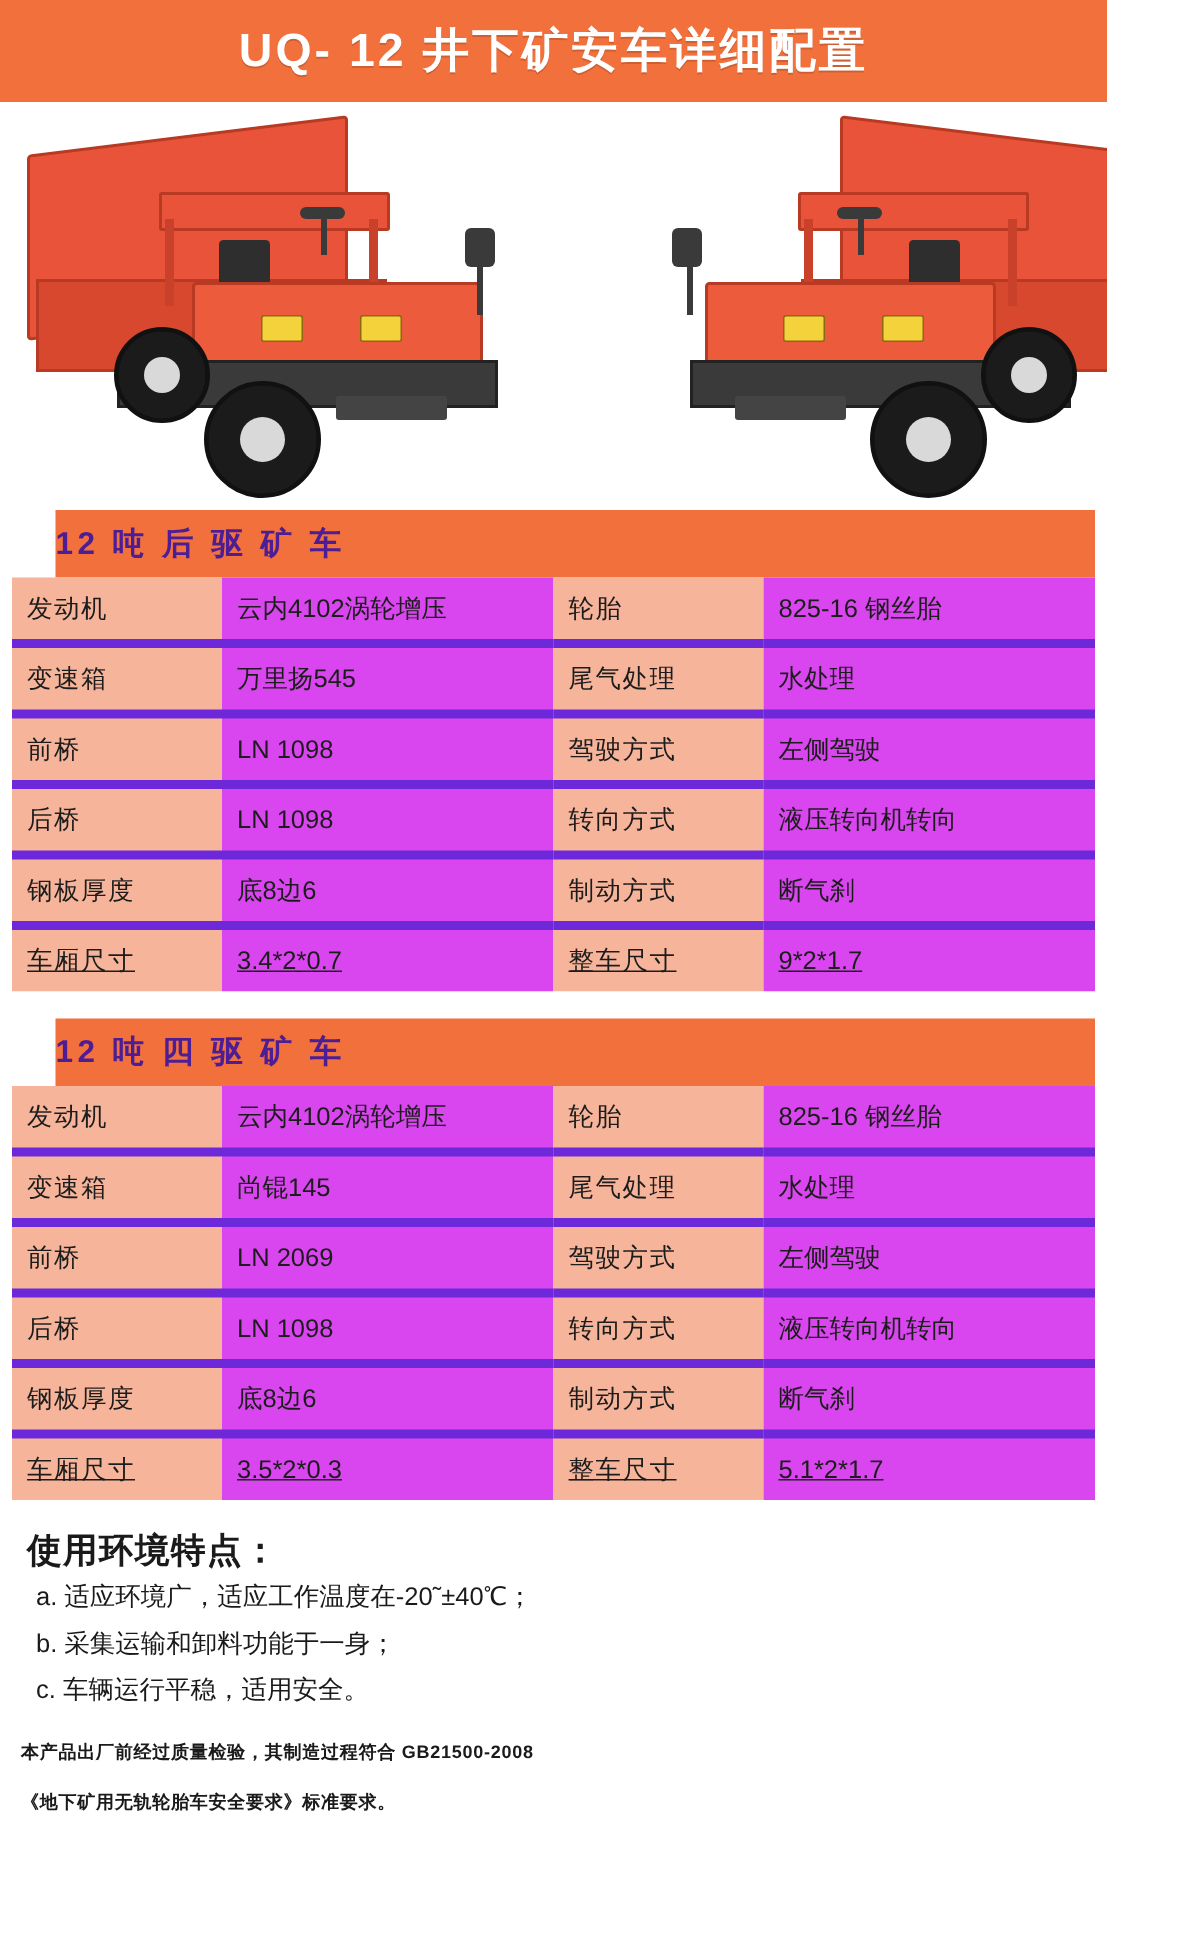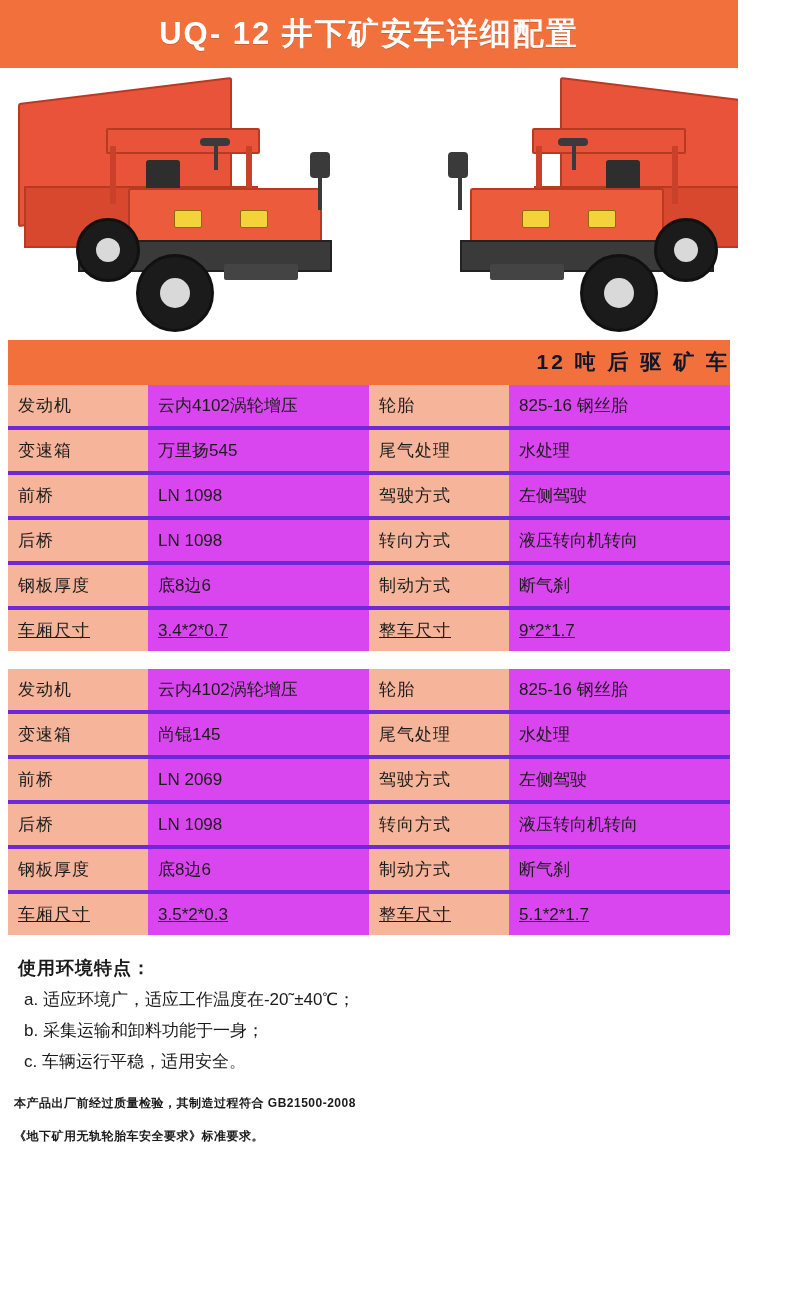--- a/index.html
+++ b/index.html
@@ -114,38 +114,39 @@
   .wheelguard {
     position: absolute;
     background: #444;
     border-radius: 2px;
   }
 
   
   .spec-block { margin: 0 8px; }
   .spec-title {
     background: #f2703c;
-    color: #0f172a;
+    color: #4c1d95;
     font-size: 21px;
     font-weight: bold;
-    text-align: right;
+    text-align: left;
     letter-spacing: 3px;
     padding: 8px 0 9px 0;
+    margin-left: 29px;
   }
   table.spec {
     border-collapse: collapse;
     width: 100%;
     table-layout: fixed;
   }
   table.spec td {
     height: 41px;
     font-size: 17px;
     vertical-align: middle;
     padding: 0 10px;
-    border-bottom: 4px solid #6d28d9;
+    border-bottom: 6px solid #6d28d9;
   }
   td.label {
     background: #f6b49a;
     color: #1c1c1c;
     width: 120px;
     letter-spacing: 1px;
     font-weight: normal;
   }
   td.value {
     background: #d946ef;
@@ -157,21 +158,21 @@
 
   
   .notes {
     padding: 18px 18px 0 18px;
     font-size: 17px;
     line-height: 31px;
     color: #1a1a1a;
   }
   .notes .head {
     font-weight: bold;
-    font-size: 18px;
+    font-size: 23px;
     letter-spacing: 1px;
   }
   .notes .item { padding-left: 6px; }
   .statement {
     padding: 10px 14px 0 14px;
     font-size: 12px;
     font-weight: bold;
     line-height: 33px;
     letter-spacing: 0.5px;
   }
@@ -273,20 +274,21 @@
           <td class="label">整车尺寸</td>
           <td class="value">9*2*1.7</td>
         </tr>
       </tbody>
     </table>
   </div>
 
   <div class="gap"></div>
 
   <div class="spec-block">
+    <div class="spec-title">12 吨 四 驱 矿 车</div>
     <table class="spec">
       <tbody>
         <tr>
           <td class="label">发动机</td>
           <td class="value">云内4102涡轮增压</td>
           <td class="label">轮胎</td>
           <td class="value">825-16  钢丝胎</td>
         </tr>
         <tr>
           <td class="label">变速箱</td>

